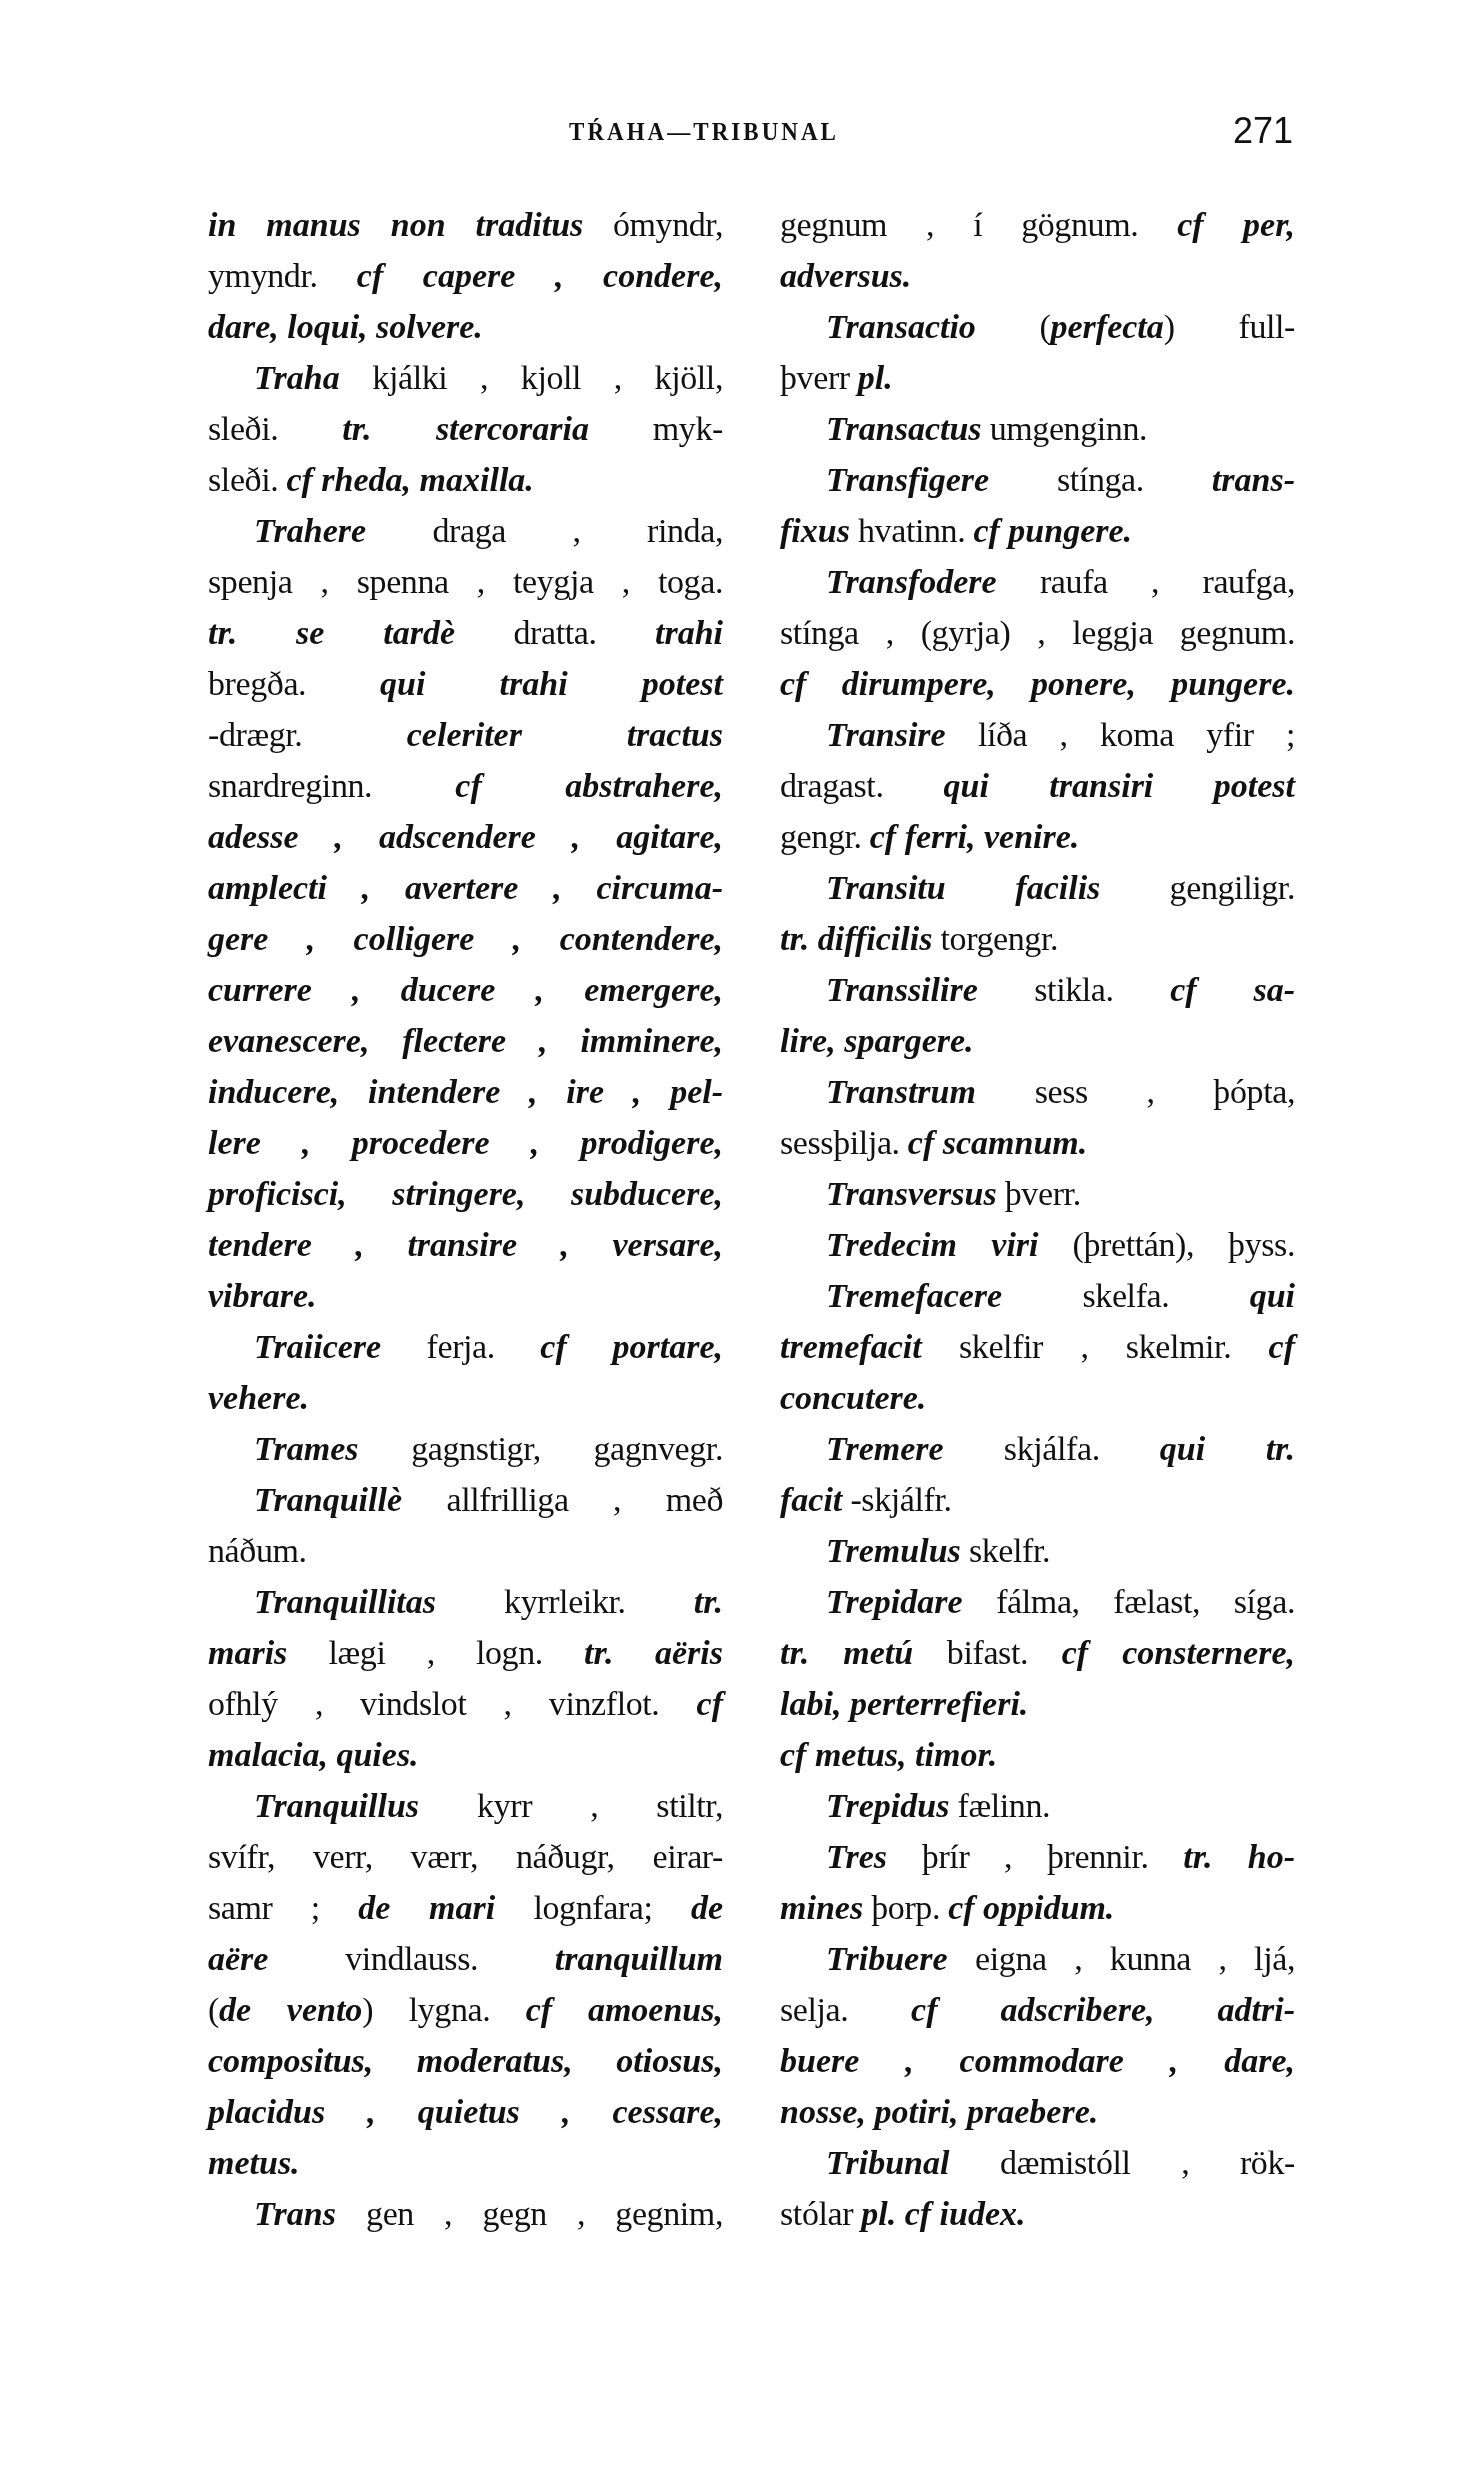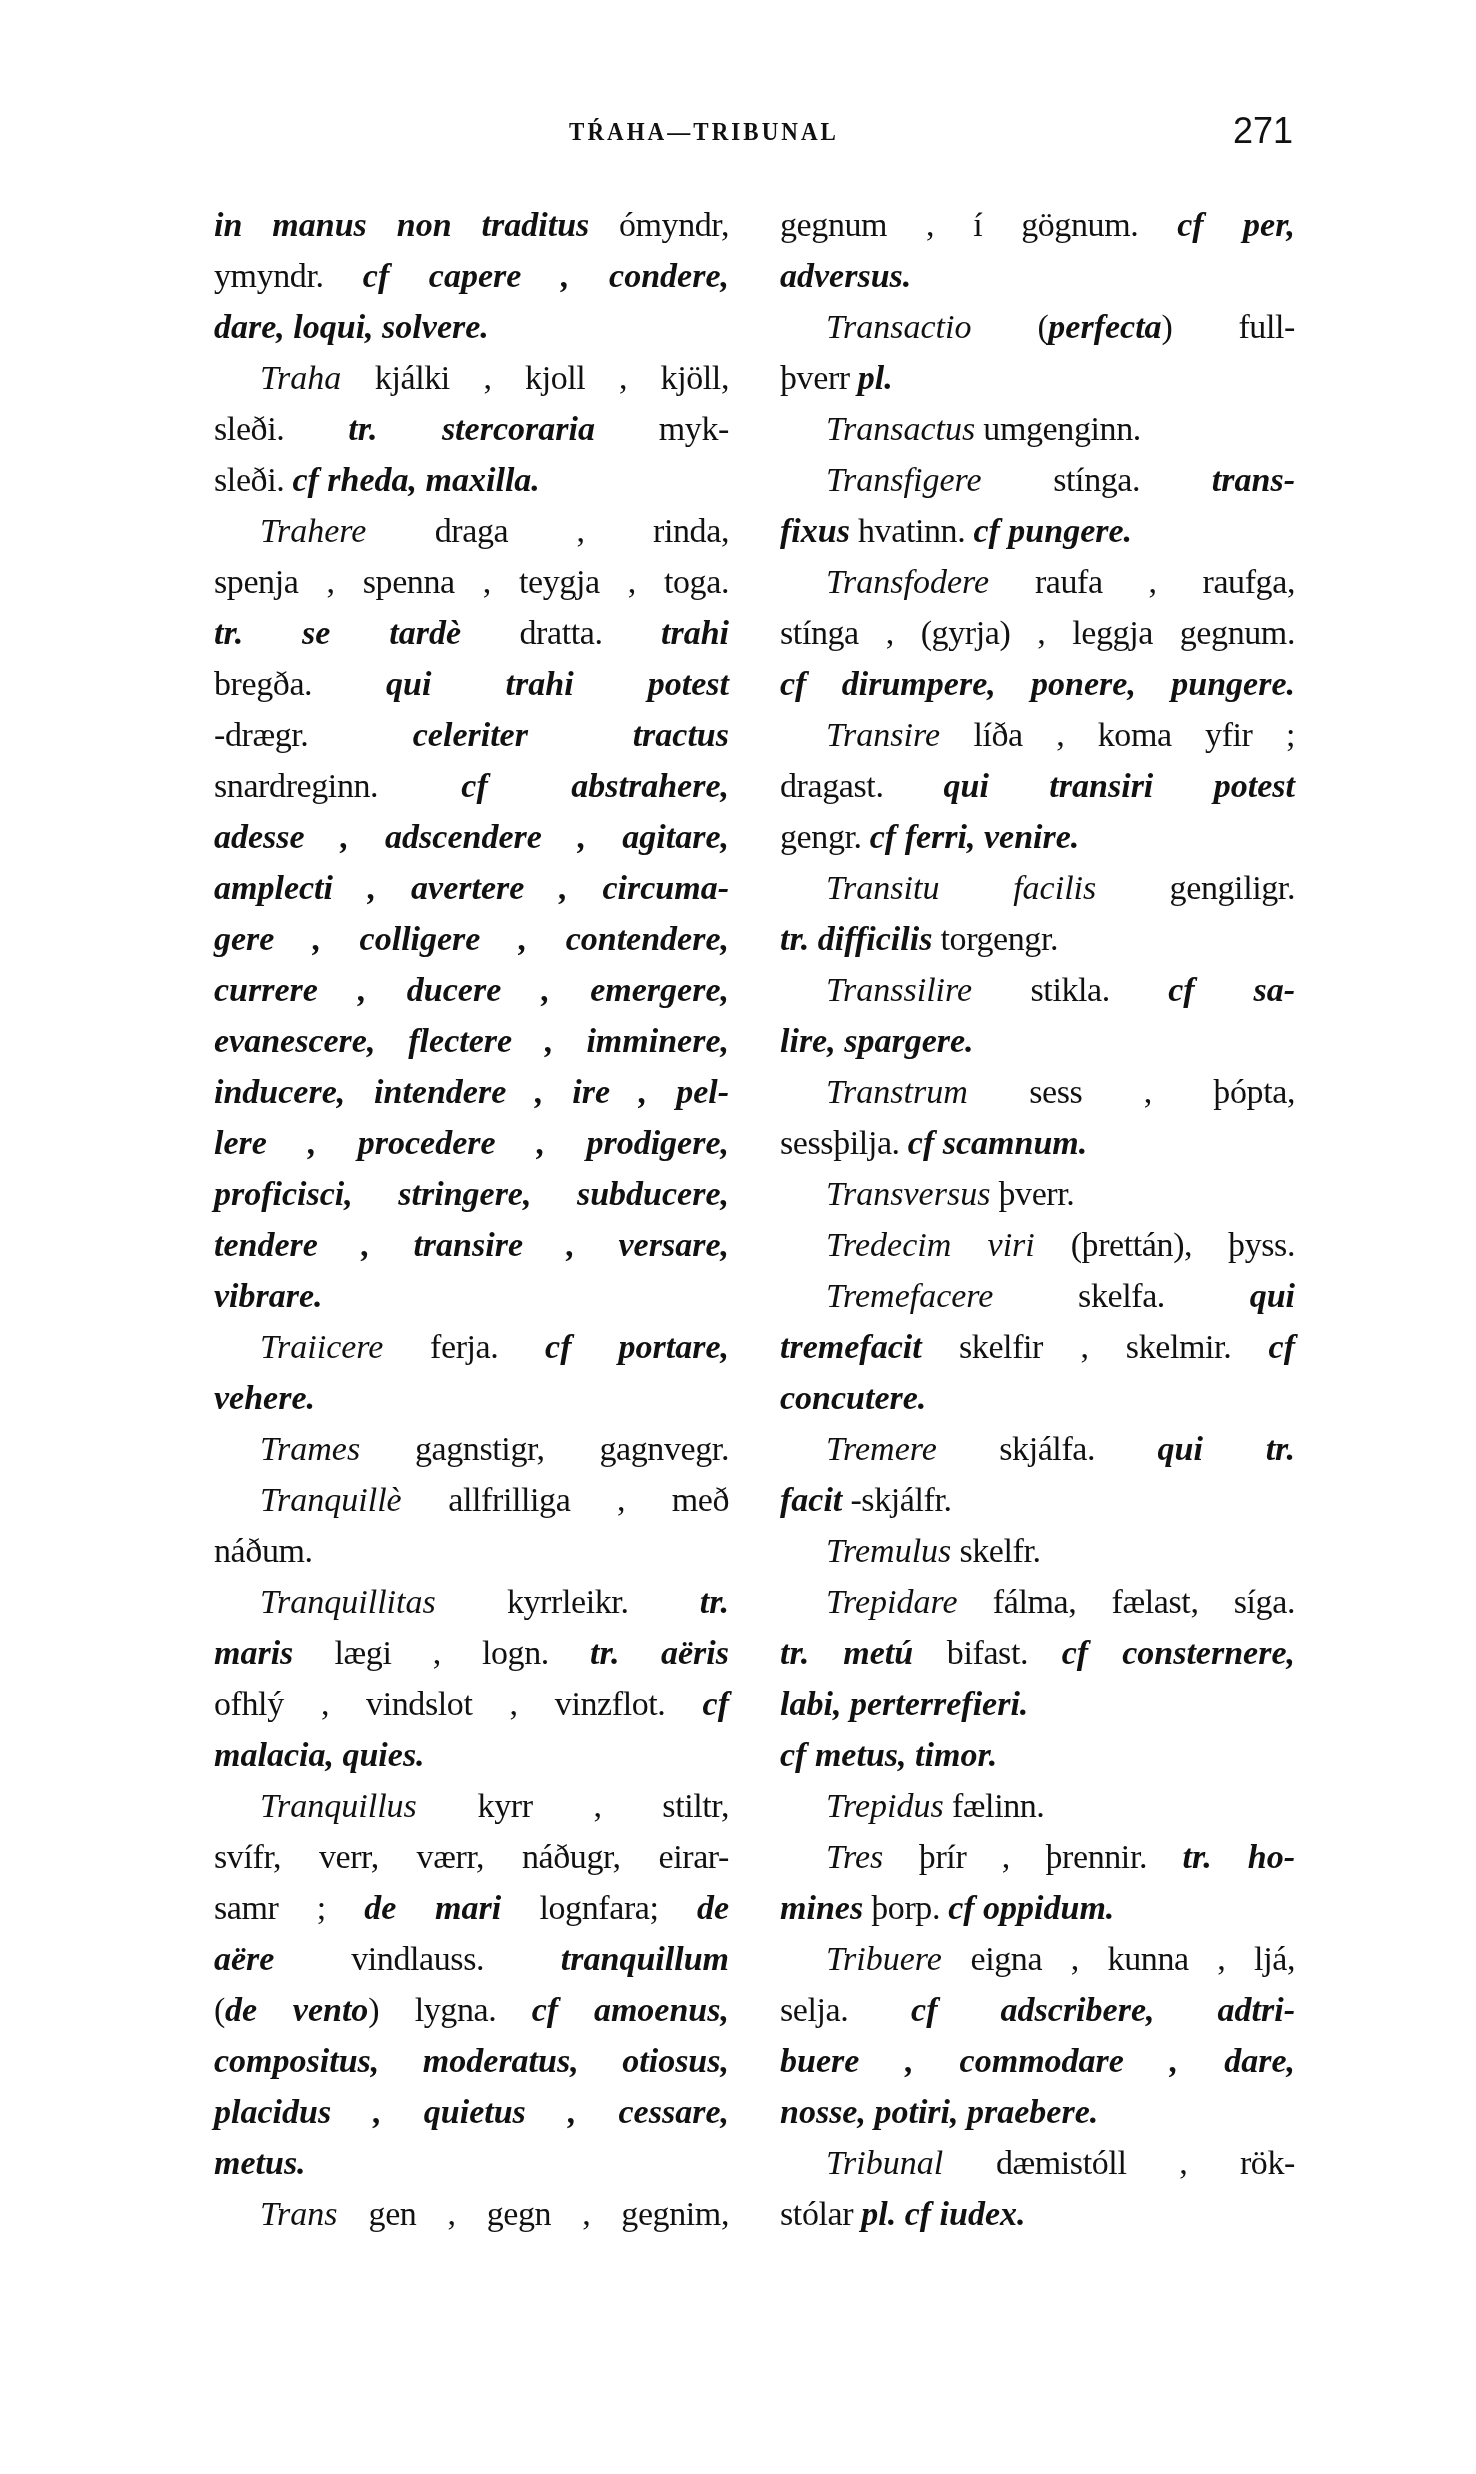--- a/index.html
+++ b/index.html
@@ -18,34 +18,34 @@
     transform: scaleX(0.92); transform-origin: left top;
     line-height: 36px; white-space: nowrap;
   }
   .page-number {
     position: absolute; left: 1229px; top: -3.3px; width: 64px; text-align: right;
     font-size: 36px; line-height: 40px; font-family: Liberation Sans, sans-serif;
   }
   .column {
     position: absolute; top: 199px; width: 515px;
   }
-  .col-left { left: 214px; }
+  .col-left { left: 208px; }
   .col-right { left: 780px; }
   .line {
     height: 51px; line-height: 51px;
     font-size: 34px; white-space: nowrap;
     text-align: justify; text-align-last: justify;
     overflow: visible;
     transform-origin: left center;
   }
   .line.short { text-align-last: left; }
   .line.indent { padding-left: 46px; }
   .seg-i { font-style: italic; font-weight: bold; }
   .seg-r { font-style: normal; font-weight: normal; letter-spacing: -0.4px; }
-  .seg-h { font-style: italic; font-weight: normal; }
+  .seg-h { font-style: italic; font-weight: bold; }
   .line span + span { margin-left: 0; }
 </style>
 </head>
 <body>
 
 <div class="header">
   <div class="running-head">TŔAHA—TRIBUNAL</div>
   <div class="page-number">271</div>
 </div>
 

